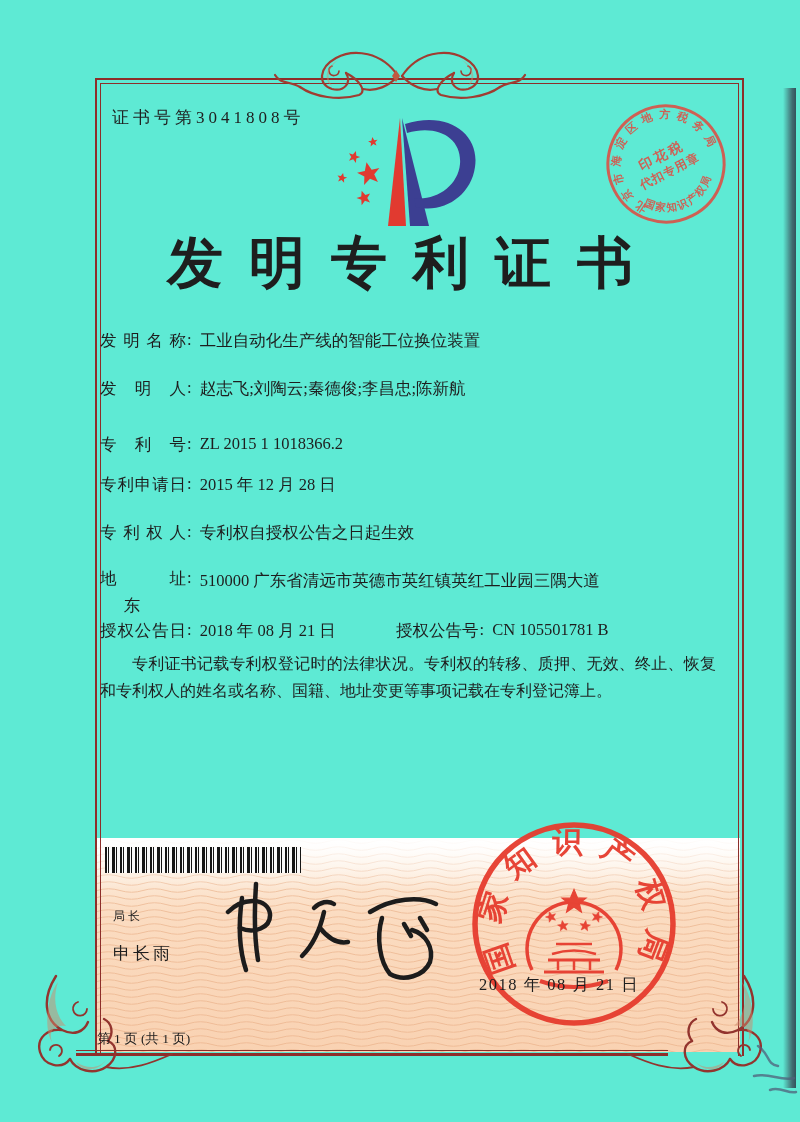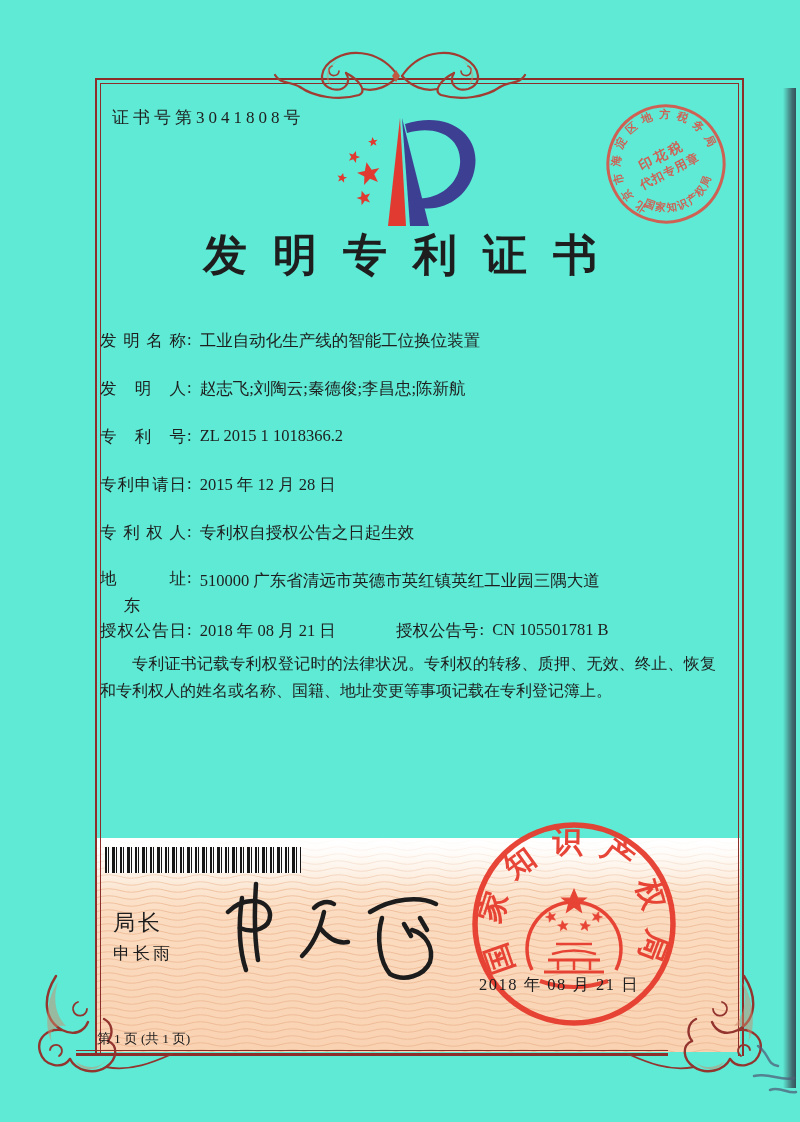--- a/index.html
+++ b/index.html
@@ -25,39 +25,39 @@
   
   .band{position:absolute;left:97px;top:838px;width:643px;height:214px;z-index:1;
     background:linear-gradient(180deg,#ffffff 0%,#fdf0e2 10%,#fbdcc1 35%,#f9d2b2 100%);}
   .band svg{position:absolute;inset:0;opacity:.6;}
   .band .fade{position:absolute;left:0;top:0;width:100%;height:52px;
     background:linear-gradient(180deg,#ffffff 0%,rgba(255,255,255,0) 100%);}
   
   .cert-no{position:absolute;left:112px;top:106px;font-size:17px;letter-spacing:4px;z-index:5;}
   .logo{position:absolute;left:312px;top:112px;width:176px;height:122px;z-index:5;}
   .title{position:absolute;left:85px;top:226px;width:630px;text-align:center;
-    font-size:44px;font-weight:bold;letter-spacing:26px;text-indent:26px;z-index:5;}
+    font-size:56px;font-weight:bold;letter-spacing:26px;text-indent:26px;z-index:5;}
   
   .fields{position:absolute;left:100px;top:330px;width:616px;font-size:16.5px;z-index:5;}
   .frow{position:absolute;left:0;white-space:nowrap;}
   .flabel{display:inline-block;width:86px;text-align:justify;text-align-last:justify;vertical-align:top;}
   .fcolon{display:inline-block;margin:0 4px 0 1px;}
   .fval{display:inline-block;vertical-align:top;}
   .addr-val{display:inline-block;vertical-align:top;width:492px;white-space:normal;line-height:25px;}
   .addr-l1{display:block;}
   .addr-l2{display:block;margin-left:-76px;}
   .grant-row .second{margin-left:56px;}
   
   .body-text{position:absolute;left:100px;top:650px;width:616px;font-size:16px;
     line-height:27px;text-align:justify;z-index:5;}
   .body-text p{margin:0;text-indent:2em;}
   
   .barcode{position:absolute;left:105px;top:847px;width:196px;height:26px;z-index:5;
     background:repeating-linear-gradient(90deg,#161616 0 2px,#fbfbfb 2px 3px,#161616 3px 4px,#fbfbfb 4px 7px,#161616 7px 10px,#fbfbfb 10px 11px,#161616 11px 12px,#fbfbfb 12px 15px);}
-  .signer-role{position:absolute;left:113px;top:908px;font-size:22px;letter-spacing:3px;z-index:5;}
+  .signer-role{position:absolute;left:113px;top:908px;font-size:12px;letter-spacing:3px;z-index:5;}
   .signer-name{position:absolute;left:113px;top:942px;font-size:17px;letter-spacing:3px;z-index:5;}
   .signature{position:absolute;left:208px;top:868px;width:246px;height:120px;z-index:6;}
   .seal{position:absolute;left:468px;top:818px;width:212px;height:212px;z-index:6;opacity:.95;}
   .seal-date{position:absolute;left:479px;top:974px;font-size:16.5px;letter-spacing:1.5px;z-index:7;}
   .footer{position:absolute;left:97px;top:1030px;width:580px;font-size:13.5px;z-index:5;}
   
   .tax-stamp{position:absolute;left:598px;top:96px;width:136px;height:136px;z-index:6;opacity:.92;}
   .ornament-top{position:absolute;left:266px;top:44px;width:268px;height:56px;z-index:4;}
   .flourish{position:absolute;width:150px;height:105px;z-index:4;}
   .flourish.left{left:26px;top:972px;}
@@ -180,21 +180,21 @@
 
   <div class="fields">
     <div class="frow" style="top:0px">
       <span class="flabel">发明名称</span><span class="fcolon">:</span>
       <span class="fval">工业自动化生产线的智能工位换位装置</span>
     </div>
     <div class="frow" style="top:48px">
       <span class="flabel">发明人</span><span class="fcolon">:</span>
       <span class="fval">赵志飞;刘陶云;秦德俊;李昌忠;陈新航</span>
     </div>
-    <div class="frow" style="top:96px">
+    <div class="frow" style="top:104px">
       <span class="flabel">专利号</span><span class="fcolon">:</span>
       <span class="fval">ZL 2015 1 1018366.2</span>
     </div>
     <div class="frow" style="top:144px">
       <span class="flabel">专利申请日</span><span class="fcolon">:</span>
       <span class="fval">2015 年 12 月 28 日</span>
     </div>
     <div class="frow" style="top:192px">
       <span class="flabel">专利权人</span><span class="fcolon">:</span>
       <span class="fval">专利权自授权公告之日起生效</span>

